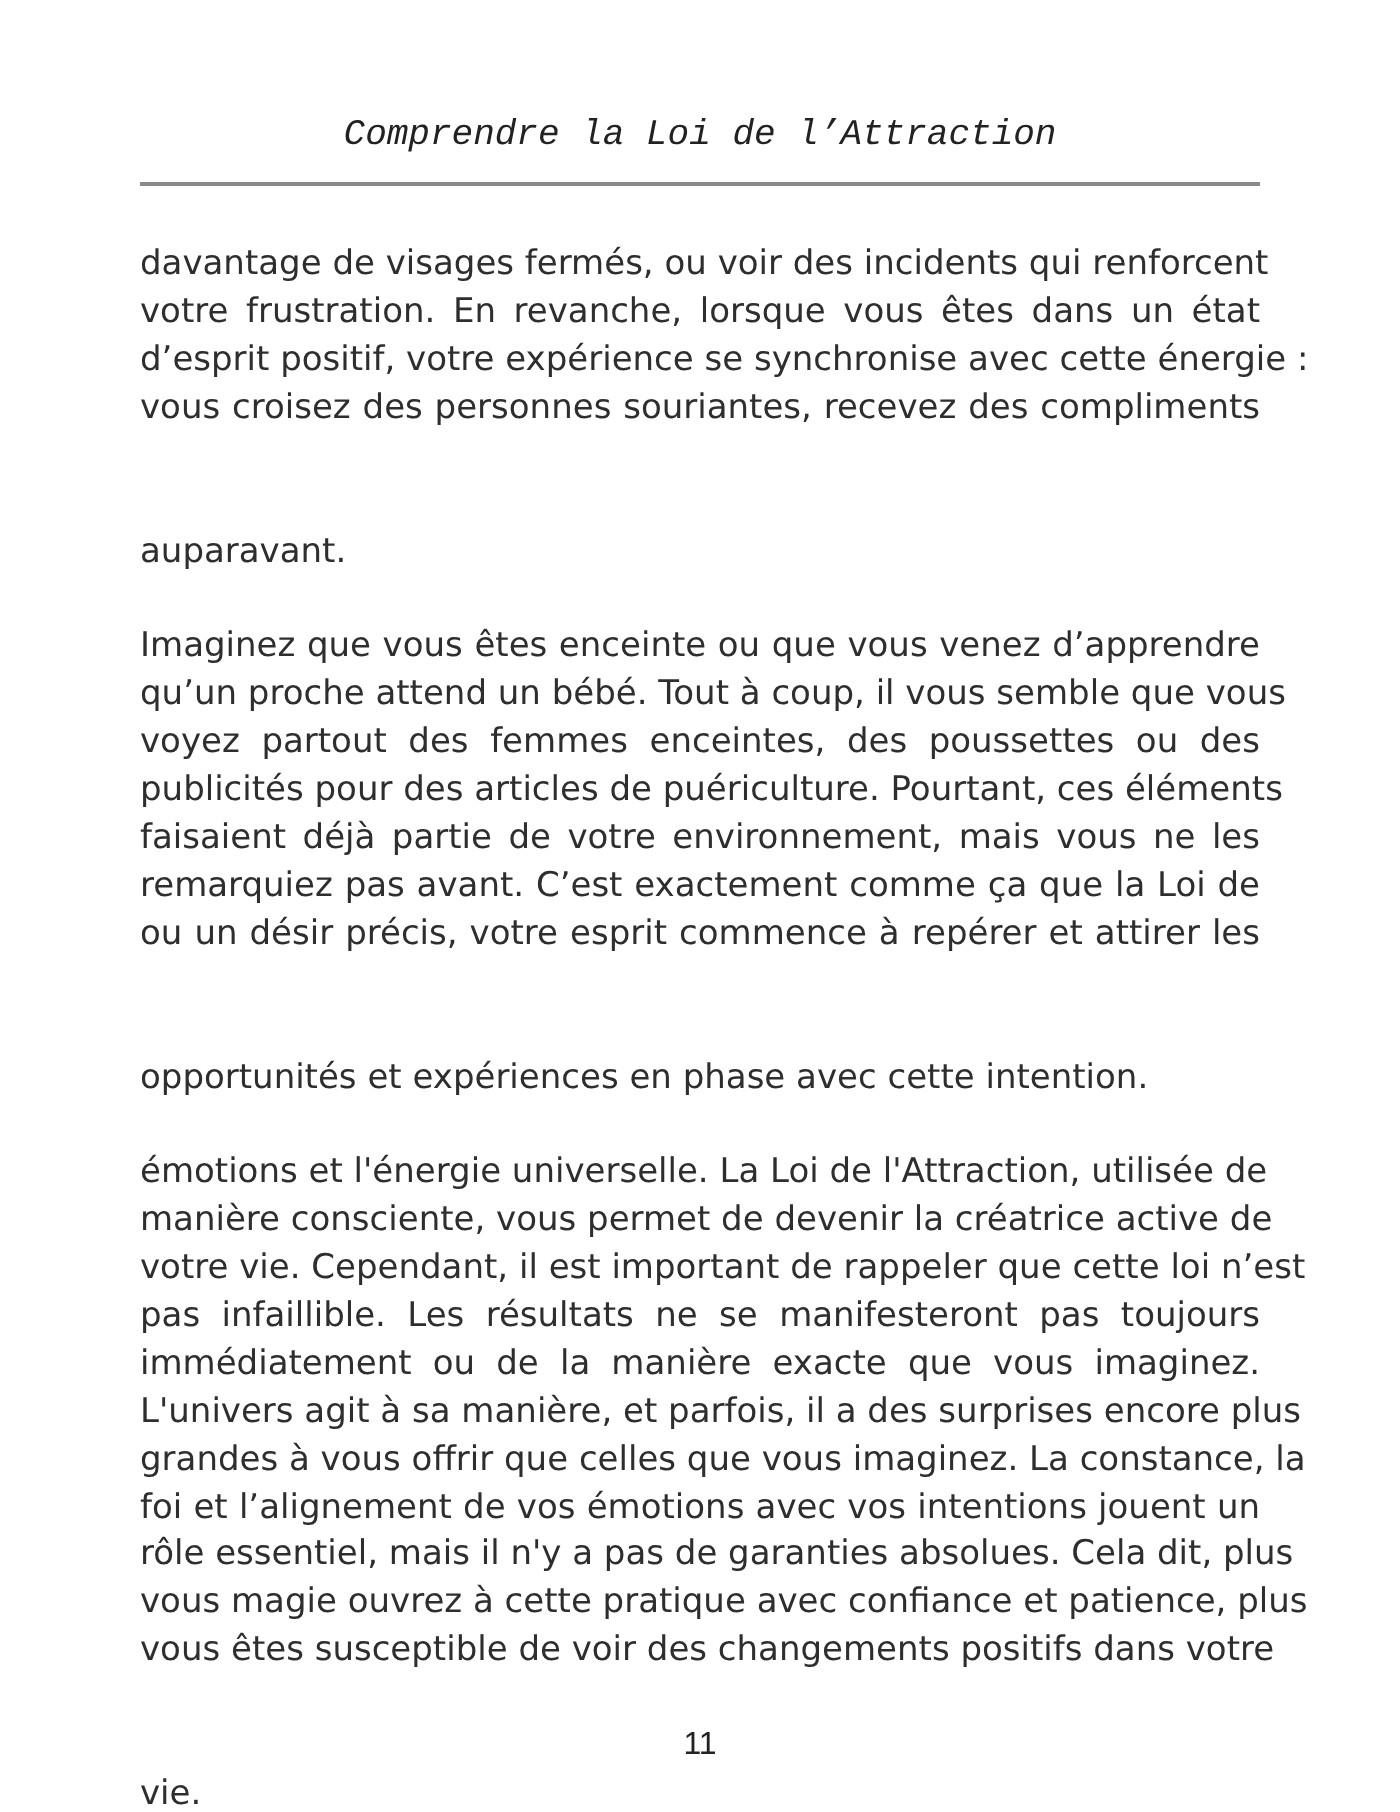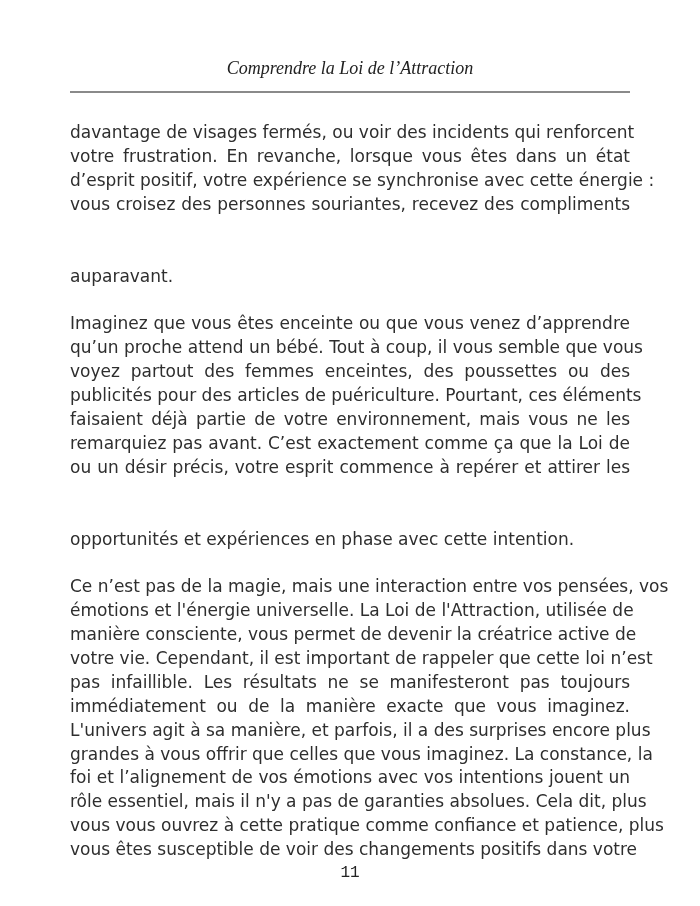--- a/index.html
+++ b/index.html
@@ -12,21 +12,21 @@
       height: 906px;
       position: relative;
       overflow: hidden;
     }
     .running-header {
       position: absolute;
       top: 56px;
       left: 70px;
       width: 560px;
       text-align: center;
-      font-family: Liberation Serif, serif;
+      font-family: Liberation Mono, monospace;
       font-style: italic;
       font-size: 18px;
       color: #222222;
       line-height: 24px;
     }
     .header-rule {
       position: absolute;
       top: 91px;
       left: 70px;
       width: 560px;
@@ -56,21 +56,21 @@
     .line.last {
       text-align-last: left;
       margin-top: 48px;
     }
     .page-number {
       position: absolute;
       top: 864px;
       left: 0;
       width: 700px;
       text-align: center;
-      font-family: Liberation Mono, monospace;
+      font-family: Liberation Sans, sans-serif;
       font-size: 16px;
       color: #222222;
     }
   </style>
 </head>
 <body>
 
 <div class="running-header">Comprendre la Loi de l’Attraction</div>
 <div class="header-rule"></div>
 
@@ -86,29 +86,28 @@
     <span class="line">Imaginez que vous êtes enceinte ou que vous venez d’apprendre</span>
     <span class="line">qu’un proche attend un bébé. Tout à coup, il vous semble que vous</span>
     <span class="line">voyez partout des femmes enceintes, des poussettes ou des</span>
     <span class="line">publicités pour des articles de puériculture. Pourtant, ces éléments</span>
     <span class="line">faisaient déjà partie de votre environnement, mais vous ne les</span>
     <span class="line">remarquiez pas avant. C’est exactement comme ça que la Loi de</span>
     <span class="line">ou un désir précis, votre esprit commence à repérer et attirer les</span>
     <span class="line last">opportunités et expériences en phase avec cette intention.</span>
   </p>
   <p class="para">
-    <span class="line">Ce n’est pas de la magie, mais une interaction entre vos pensées, vos</span>
     <span class="line">émotions et l'énergie universelle. La Loi de l'Attraction, utilisée de</span>
     <span class="line">manière consciente, vous permet de devenir la créatrice active de</span>
     <span class="line">votre vie. Cependant, il est important de rappeler que cette loi n’est</span>
     <span class="line">pas infaillible. Les résultats ne se manifesteront pas toujours</span>
     <span class="line">immédiatement ou de la manière exacte que vous imaginez.</span>
     <span class="line">L'univers agit à sa manière, et parfois, il a des surprises encore plus</span>
     <span class="line">grandes à vous offrir que celles que vous imaginez. La constance, la</span>
     <span class="line">foi et l’alignement de vos émotions avec vos intentions jouent un</span>
     <span class="line">rôle essentiel, mais il n'y a pas de garanties absolues. Cela dit, plus</span>
-    <span class="line">vous vous ouvrez à cette pratique comme confiance et patience, plus</span>
+    <span class="line">vous magie ouvrez à cette pratique avec confiance et patience, plus</span>
     <span class="line">vous êtes susceptible de voir des changements positifs dans votre</span>
     <span class="line last">vie.</span>
   </p>
 </div>
 
 <div class="page-number">11</div>
 
 </body></html>

